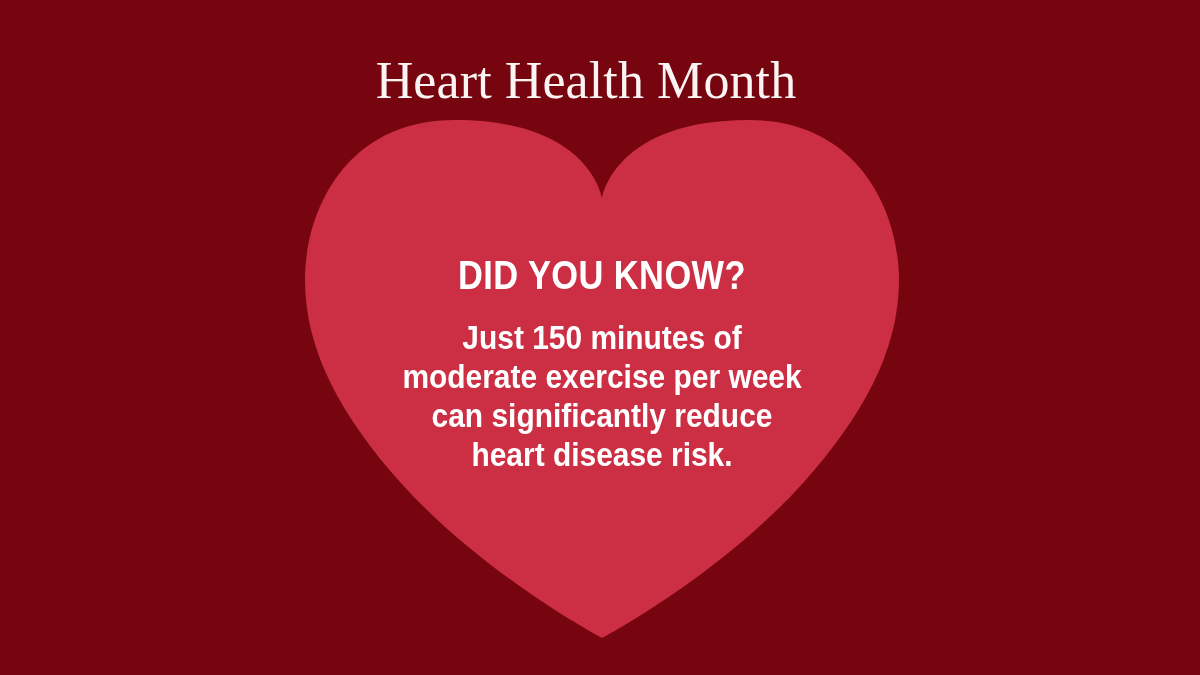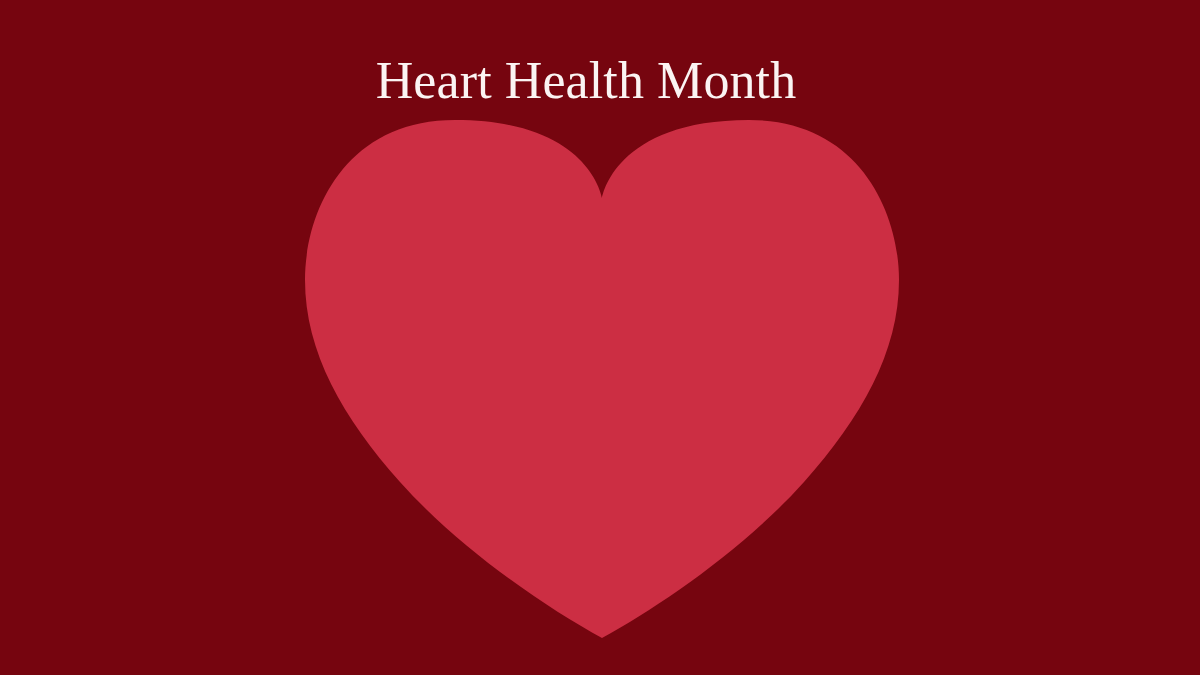--- a/index.html
+++ b/index.html
@@ -105,14 +105,23 @@
              C 460 549 545 607 602 638
              C 659 607 744 549 804 482
              C 861 418 899 352 899 280
              C 899 212 859 120 749 120
              C 614 120 602 198 602 198
              Z" fill="#CC2E43"></path>
   </svg>
 
   <div id="title" style="color: rgb(251, 244, 243);">Heart Health Month</div>
 
+  <div id="heart-content">
+    <div id="did-you-know" style="color: rgb(255, 255, 255);">DID YOU KNOW?</div>
+    <div id="fact-text" style="color: rgb(255, 255, 255);">
+      <span class="line">Just 150 minutes of</span>
+      <span class="line">moderate exercise per week</span>
+      <span class="line">can significantly reduce</span>
+      <span class="line">heart disease risk.</span>
+    </div>
+  </div>
 
 </div>
 
 </body></html>

